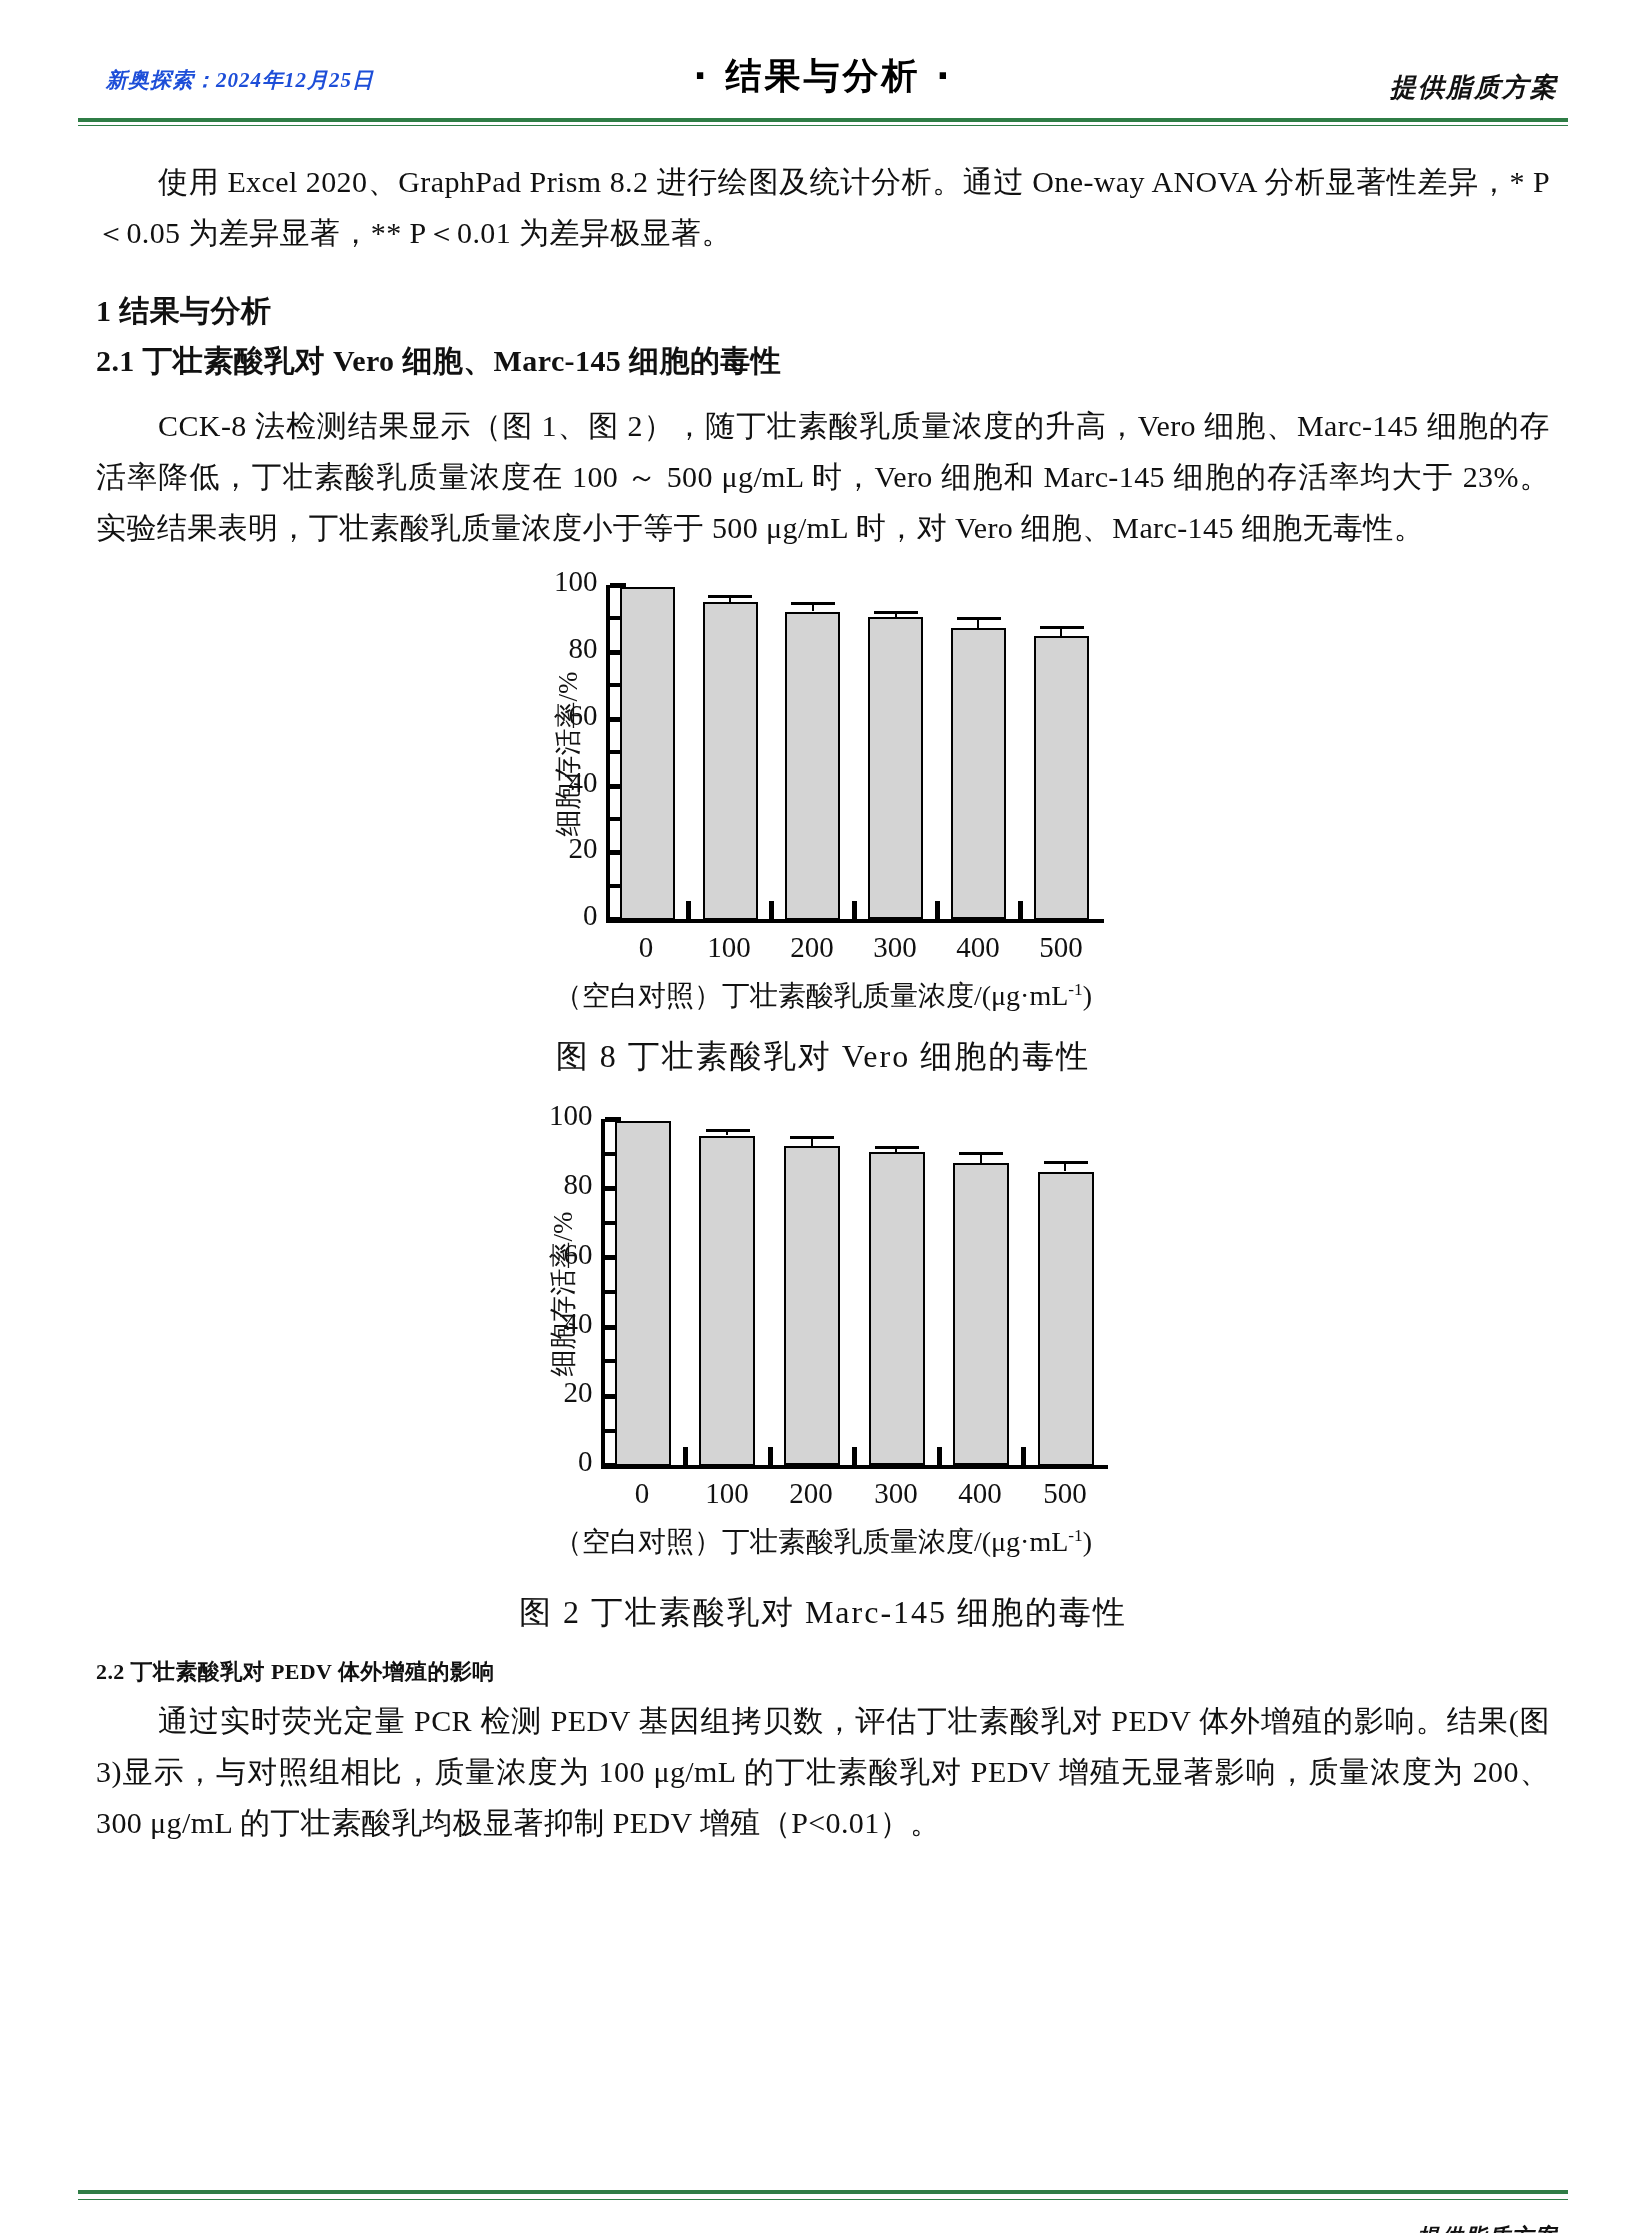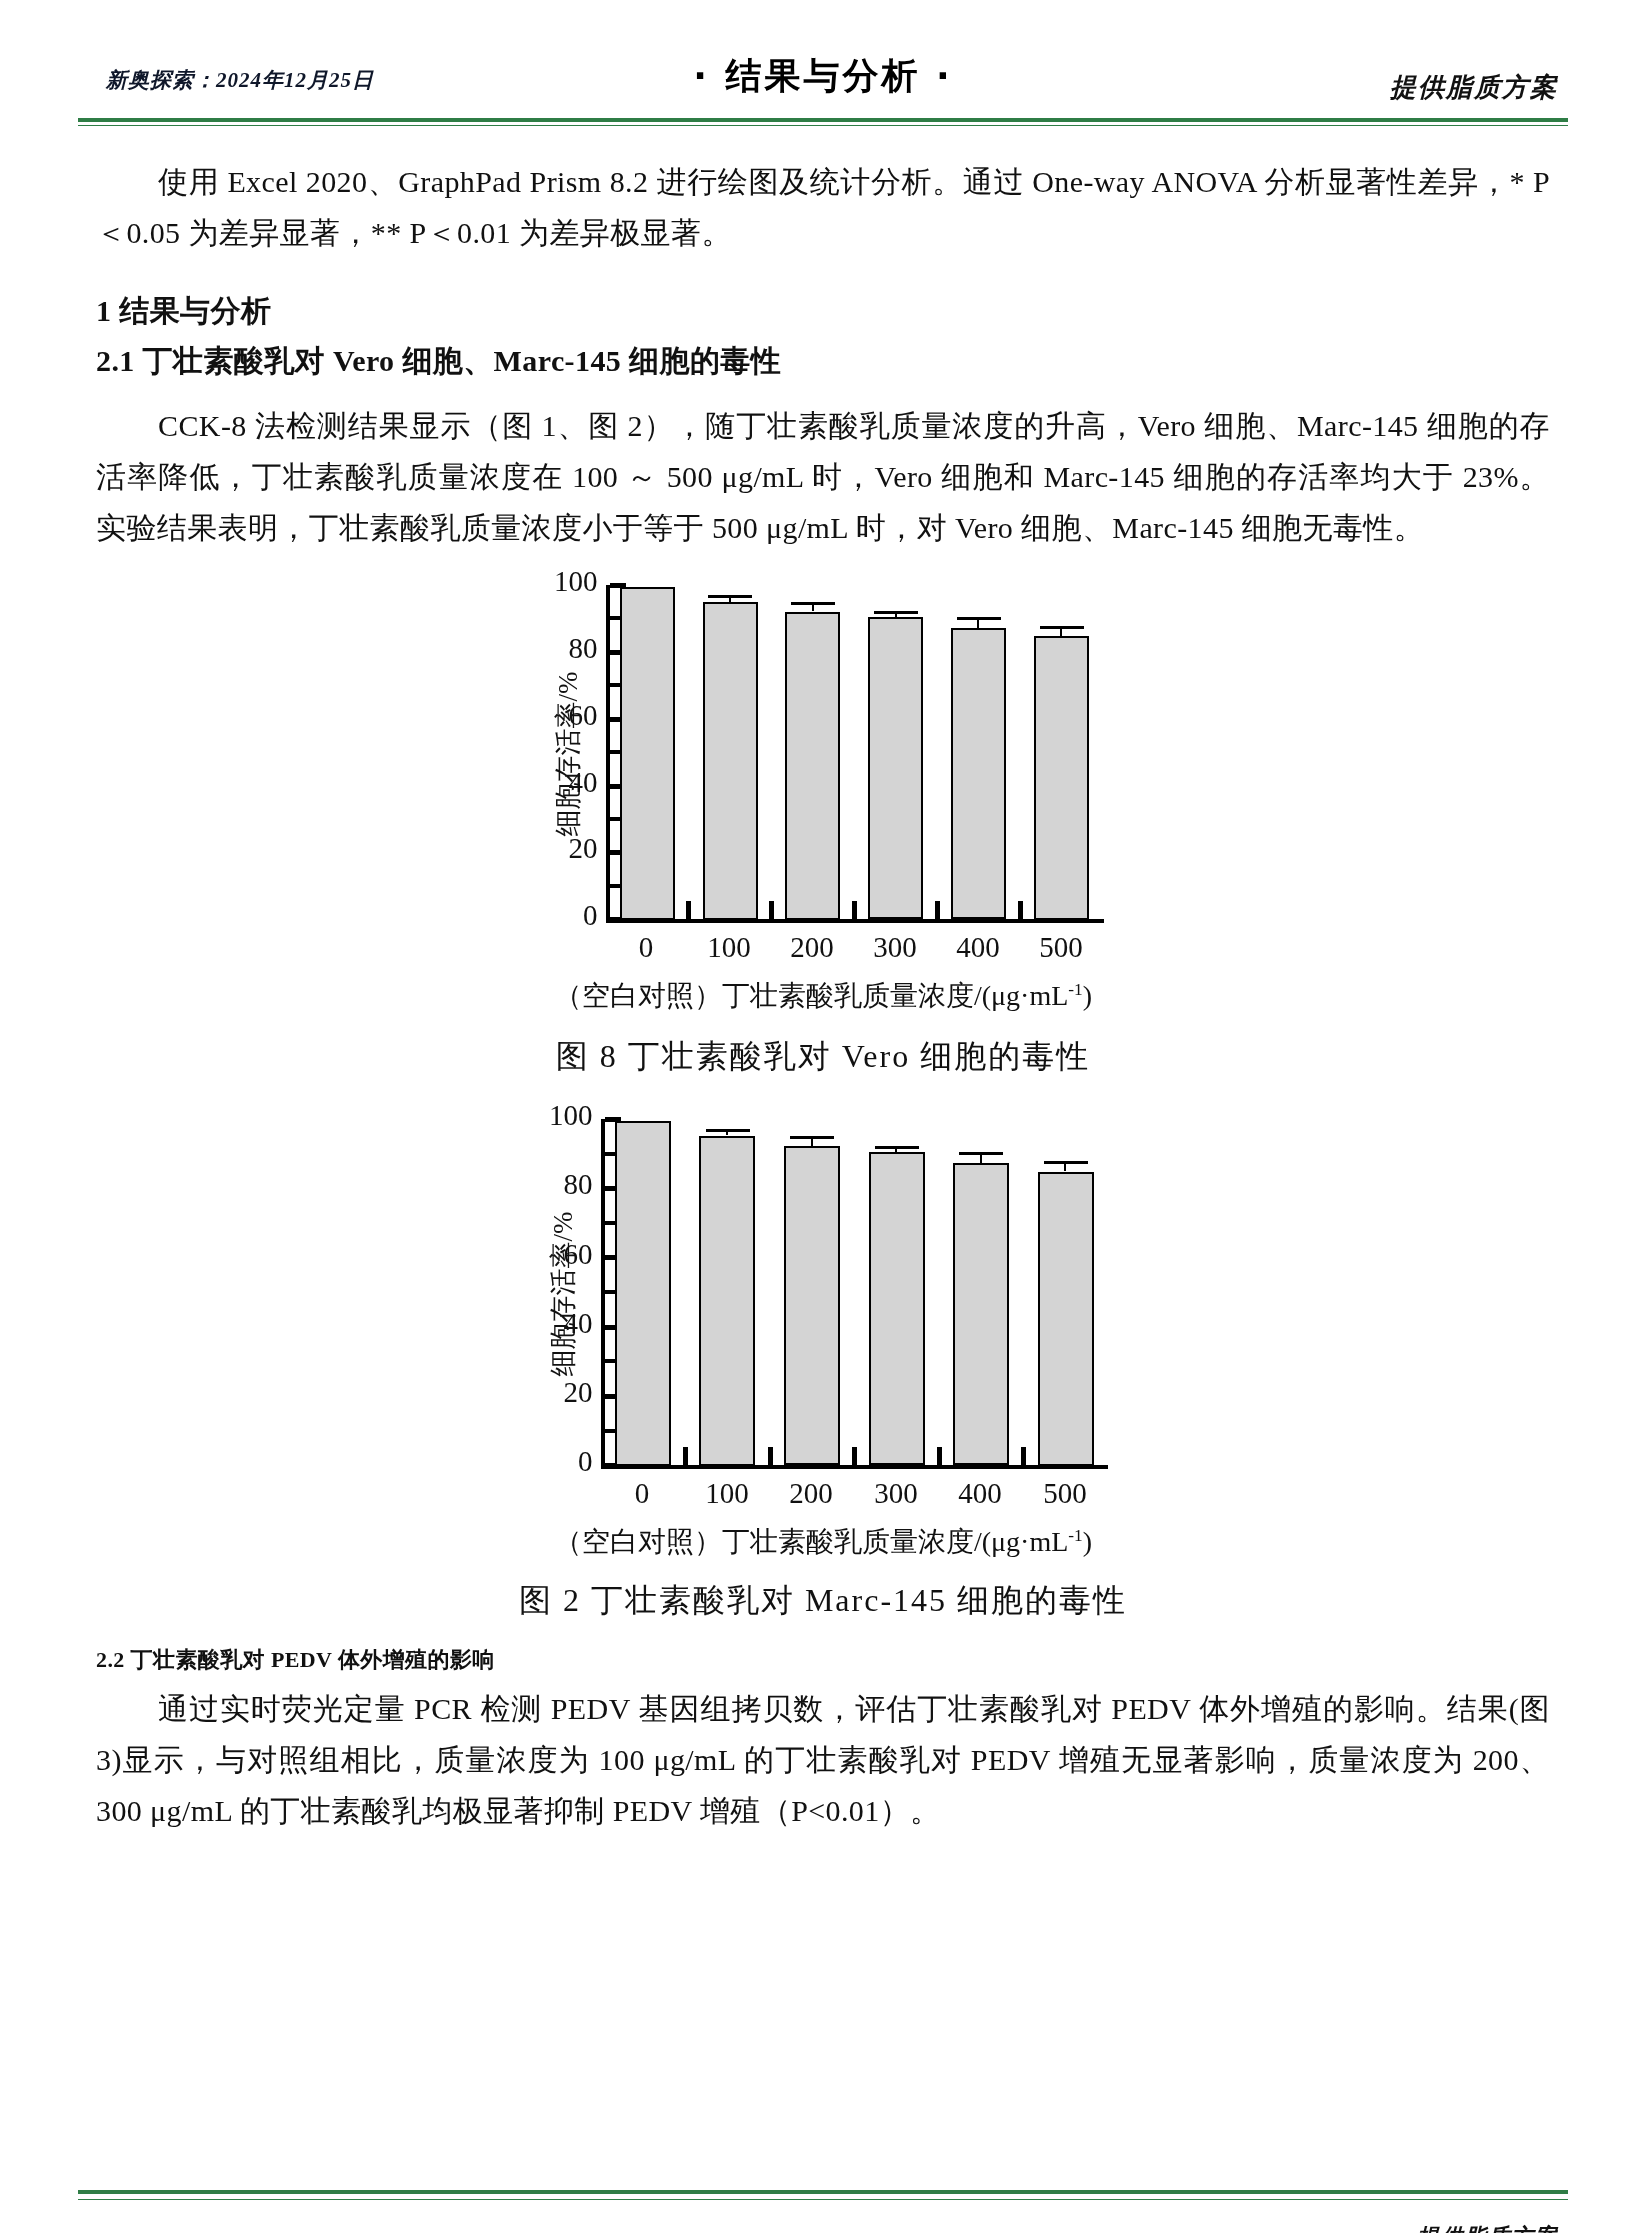--- a/index.html
+++ b/index.html
@@ -11,21 +11,21 @@
   .page{position:relative;width:1646px;height:2234px;padding:0;box-sizing:border-box;}
 
   
   .header{
     position:relative;height:62px;margin:52px 78px 0 78px;
   }
   .hdr-left{
     position:absolute;left:28px;top:14px;
     font-family:"Liberation Serif",serif;
     font-style:italic;font-weight:bold;
-    font-size:21px;color:#0f172a;letter-spacing:1px;
+    font-size:21px;color:#1d4ed8;letter-spacing:1px;
     white-space:nowrap;
   }
   .hdr-center{
     position:absolute;left:0;right:0;top:0;text-align:center;
     font-family:"DejaVu Sans",sans-serif;
     font-weight:bold;font-size:36px;color:#000;letter-spacing:3px;
   }
   .hdr-right{
     position:absolute;right:10px;top:18px;
     font-family:"Liberation Serif",serif;
@@ -83,21 +83,21 @@
   .bar{position:absolute;background:#d4d4d4;border:2.5px solid #000;box-sizing:border-box;}
   .err-v{position:absolute;background:#000;width:2.5px;}
   .err-c{position:absolute;background:#000;height:2.5px;}
   .xcaption{
     text-align:center;font-size:28px;margin-top:6px;white-space:nowrap;
   }
   .figcap{
     text-align:center;font-size:32px;margin-top:20px;letter-spacing:2px;
   }
   .figcap2{
-    text-align:center;font-size:32px;margin-top:18px;letter-spacing:2px;
+    text-align:center;font-size:32px;margin-top:30px;letter-spacing:2px;
     font-family:"Liberation Serif",serif;
   }
   sup{font-size:0.62em;vertical-align:super;}
 
   
   .rule-bot{
     position:absolute;left:78px;right:78px;bottom:92px;height:0;
     border-top:4px solid #2f7d46;
   }
   .rule-bot2{

